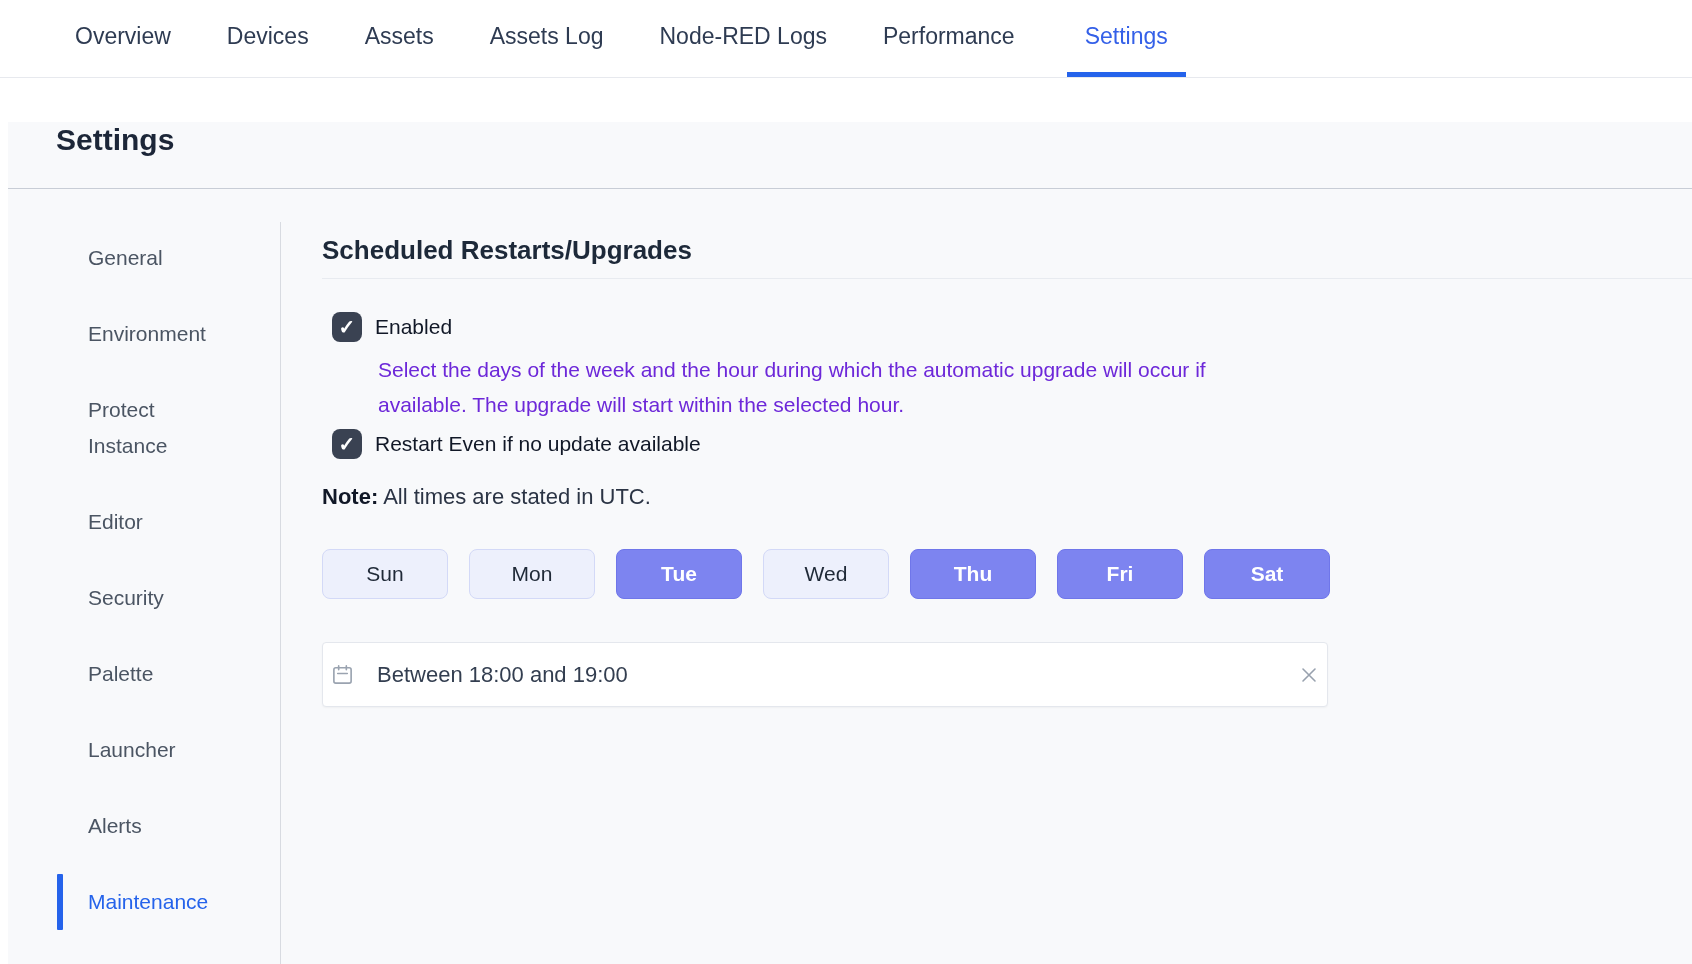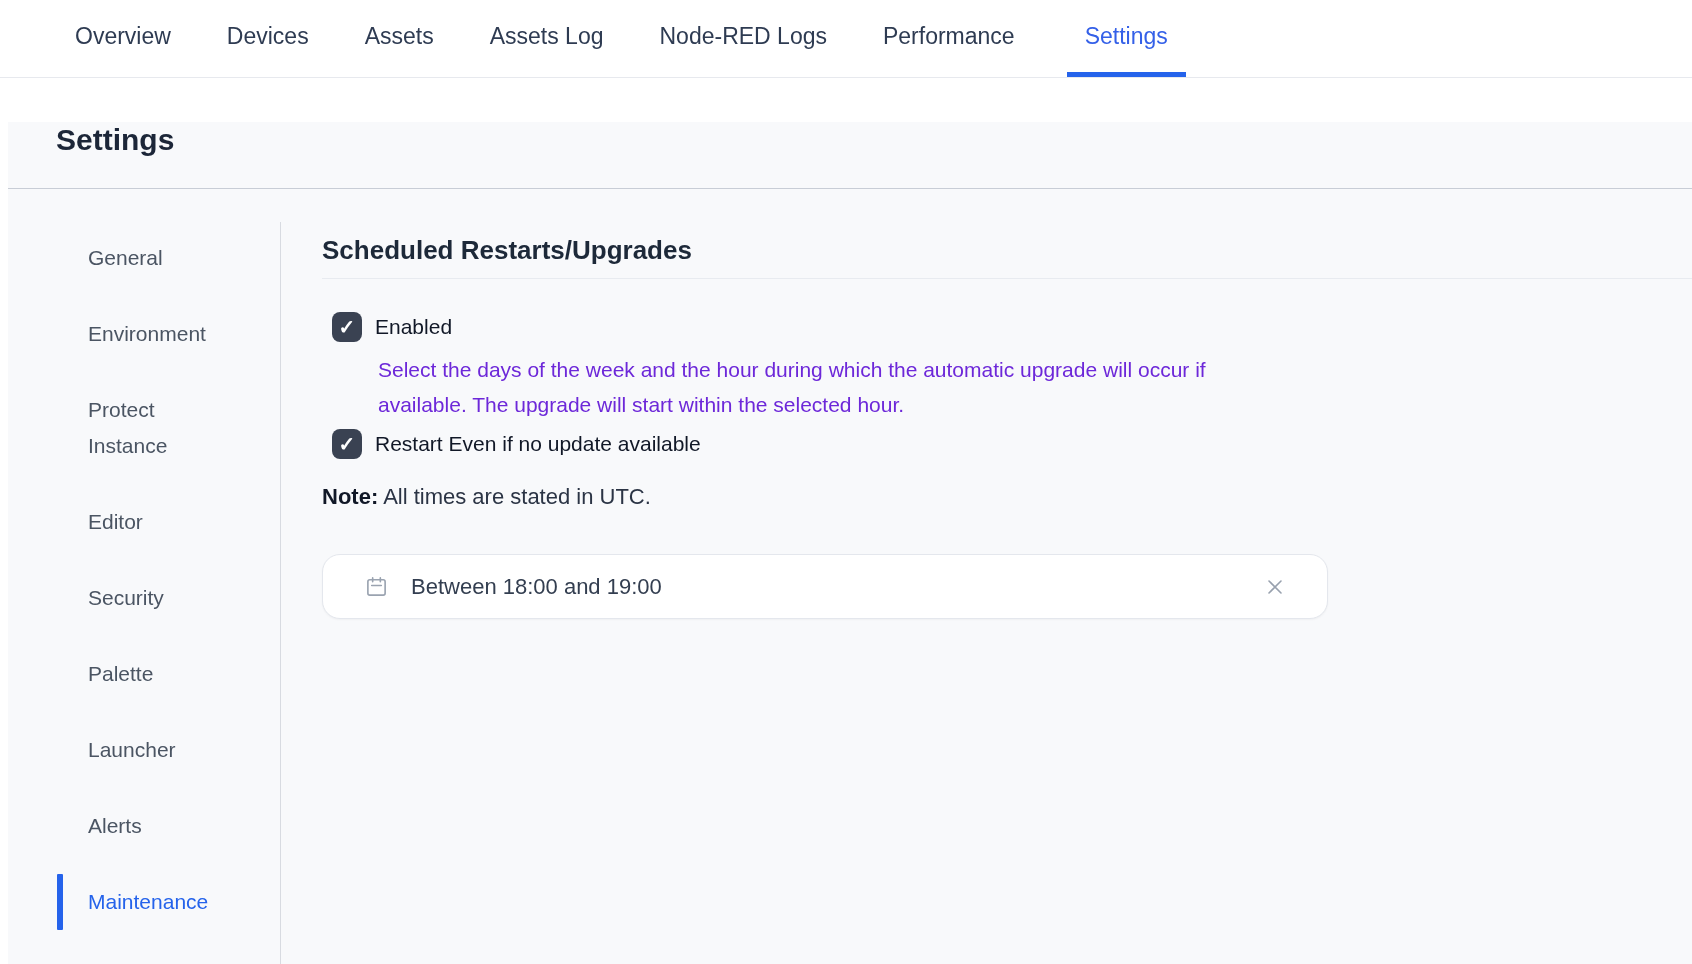--- a/index.html
+++ b/index.html
@@ -65,22 +65,22 @@
     width: 126px; height: 50px; border-radius: 8px; font-family: inherit;
     font-size: 21px; cursor: pointer;
     background: #edf0fc; border: 1px solid #d3d9f7; color: #1f2937;
   }
   .day-btn.selected {
     background: #7d84f0; border: 1px solid #6f76ea; color: #ffffff; font-weight: 700;
   }
 
   .time-box {
     margin-top: 43px; width: 1006px; height: 65px; background: #ffffff;
-    border: 1px solid #e4e7ed; border-radius: 18px; box-shadow: 0 1px 2px rgba(0,0,0,0.04);
-    display: flex; align-items: center; padding: 0 42px; cursor: pointer;
+    border: 1px solid #e4e7ed; border-radius: 4px; box-shadow: 0 1px 2px rgba(0,0,0,0.04);
+    display: flex; align-items: center; padding: 0 8px; cursor: pointer;
   }
   .time-box .cal-icon { flex: none; display: flex; }
   .time-value { margin-left: 23px; font-size: 22px; color: #333e50; }
   .clear-btn { margin-left: auto; display: flex; cursor: pointer; }
 </style>
 </head>
 <body>
 
 <header class="tabbar">
   <div class="tab">Overview</div>
@@ -131,20 +131,29 @@
           <span class="check">✓</span>
         </span>
         <span class="checkbox-label">Restart Even if no update available</span>
       </div>
 
       <p class="note">
         <span class="note-label">Note:</span>
         <span>All times are stated in UTC.</span>
       </p>
 
+      <div class="days">
+        <button class="day-btn">Sun</button>
+        <button class="day-btn">Mon</button>
+        <button class="day-btn selected">Tue</button>
+        <button class="day-btn">Wed</button>
+        <button class="day-btn selected">Thu</button>
+        <button class="day-btn selected">Fri</button>
+        <button class="day-btn selected">Sat</button>
+      </div>
 
       <div class="time-box">
         <span class="cal-icon">
           <svg width="23" height="23" viewBox="0 0 24 24" fill="none" stroke="#9aa3b0" stroke-width="1.7" stroke-linecap="round" stroke-linejoin="round">
             <path d="M8 7V3m8 4V3m-9 8h10M5 21h14a2 2 0 0 0 2-2V7a2 2 0 0 0-2-2H5a2 2 0 0 0-2 2v12a2 2 0 0 0 2 2z"></path>
           </svg>
         </span>
         <span class="time-value">Between 18:00 and 19:00</span>
         <span class="clear-btn">
           <svg width="20" height="20" viewBox="0 0 20 20" fill="none" stroke="#98a1ae" stroke-width="1.6" stroke-linecap="round">

